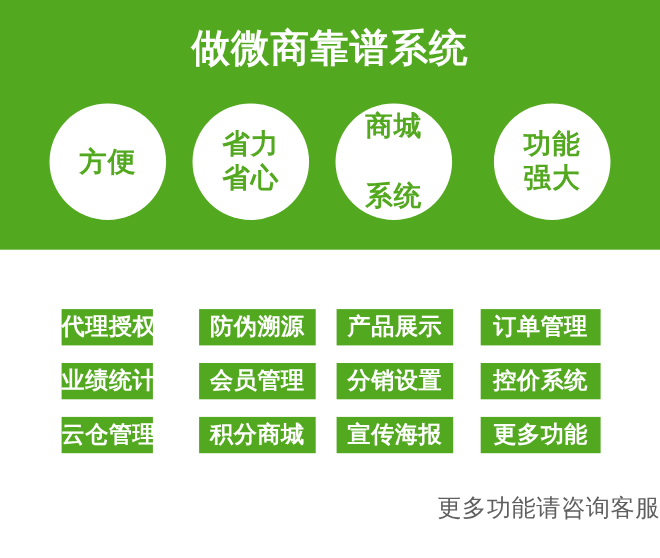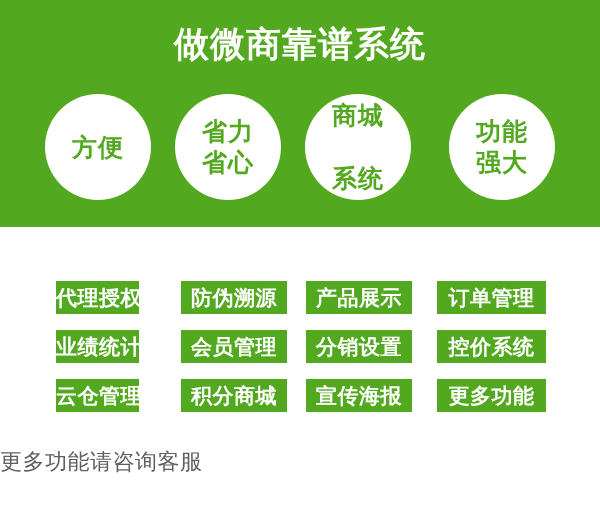--- a/index.html
+++ b/index.html
@@ -113,21 +113,21 @@
   .tag-c1 { left: 125px; width: 106px; }
   .tag-c2 { left: 250px; width: 106px; }
   .tag-c3 { left: 381px; width: 109px; }
 
   
   .caption {
     position: absolute;
     left: 0;
     top: 448px;
     width: 600px;
-    text-align: left;
+    text-align: right;
     color: #5f5f5f;
     font-size: 22px;
     line-height: 28px;
     letter-spacing: 0.5px;
     white-space: nowrap;
   }
 </style>
 </head>
 <body>
 

